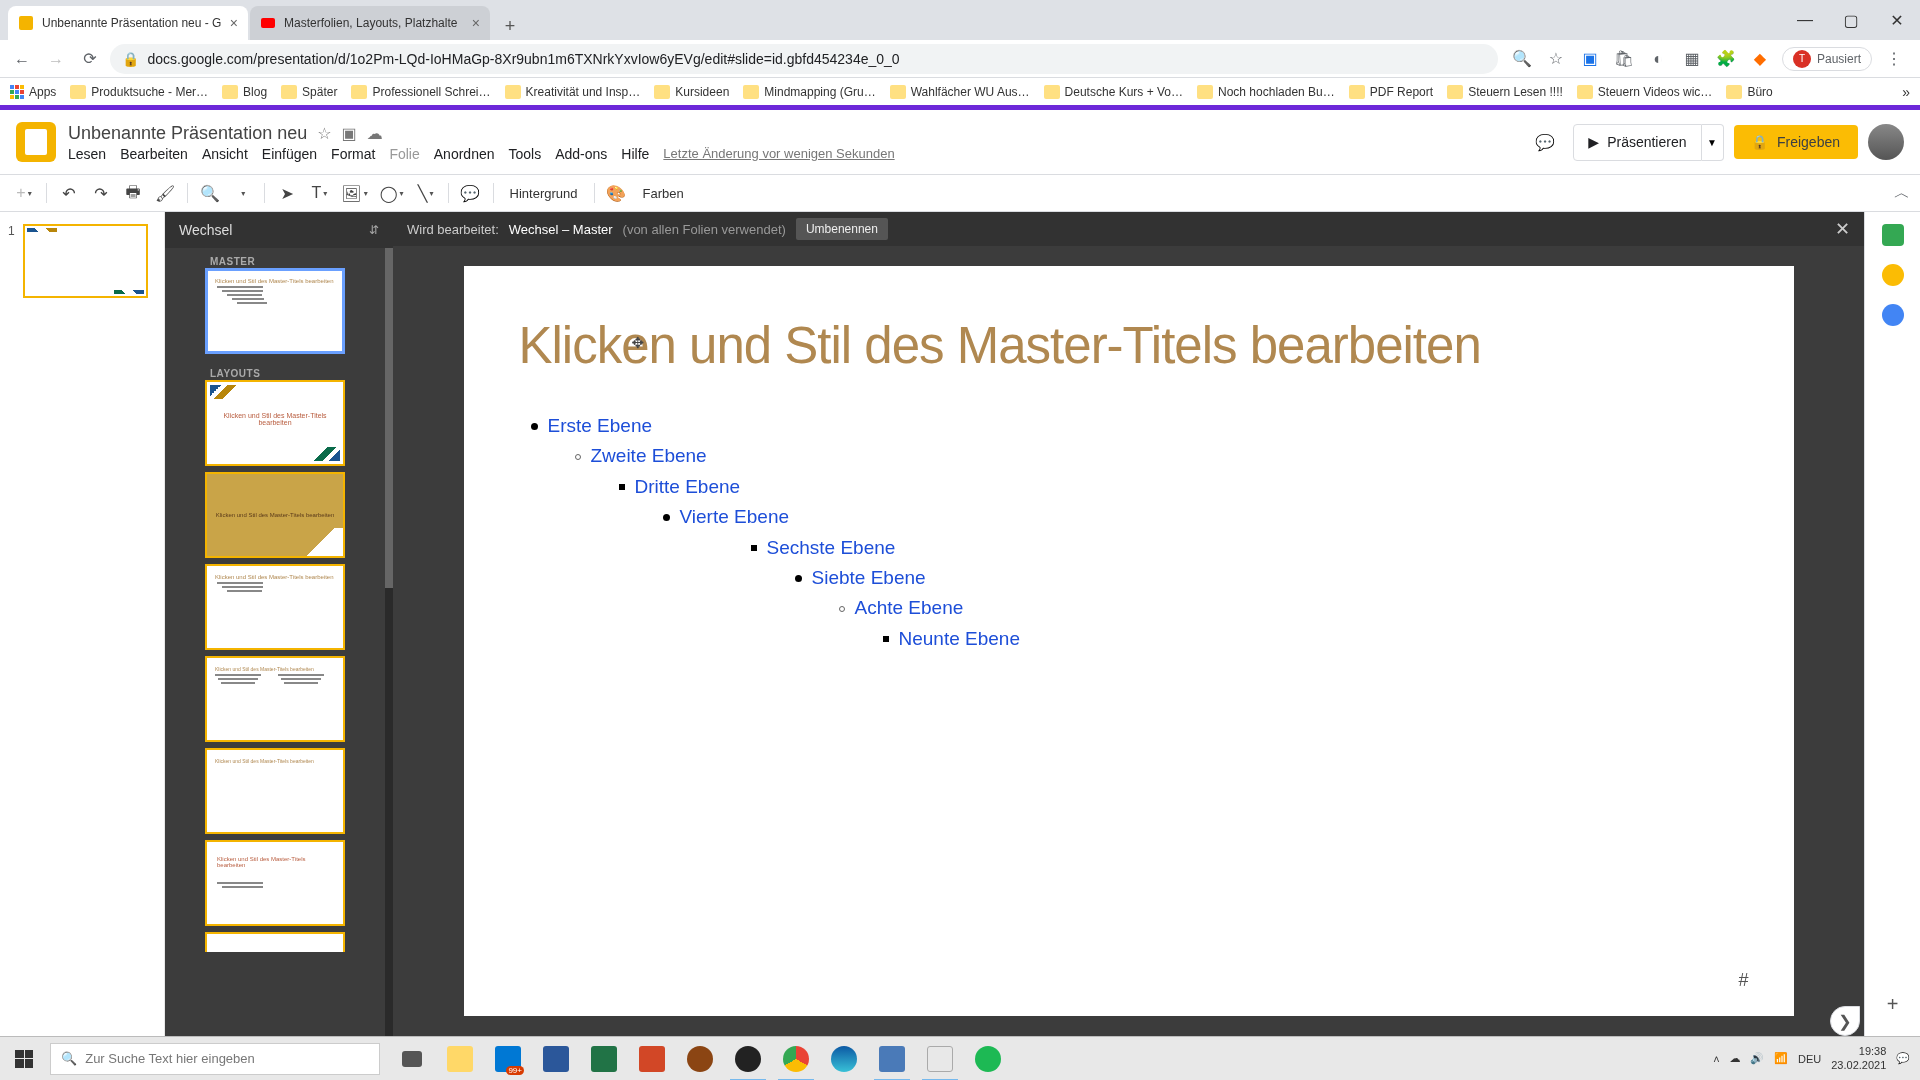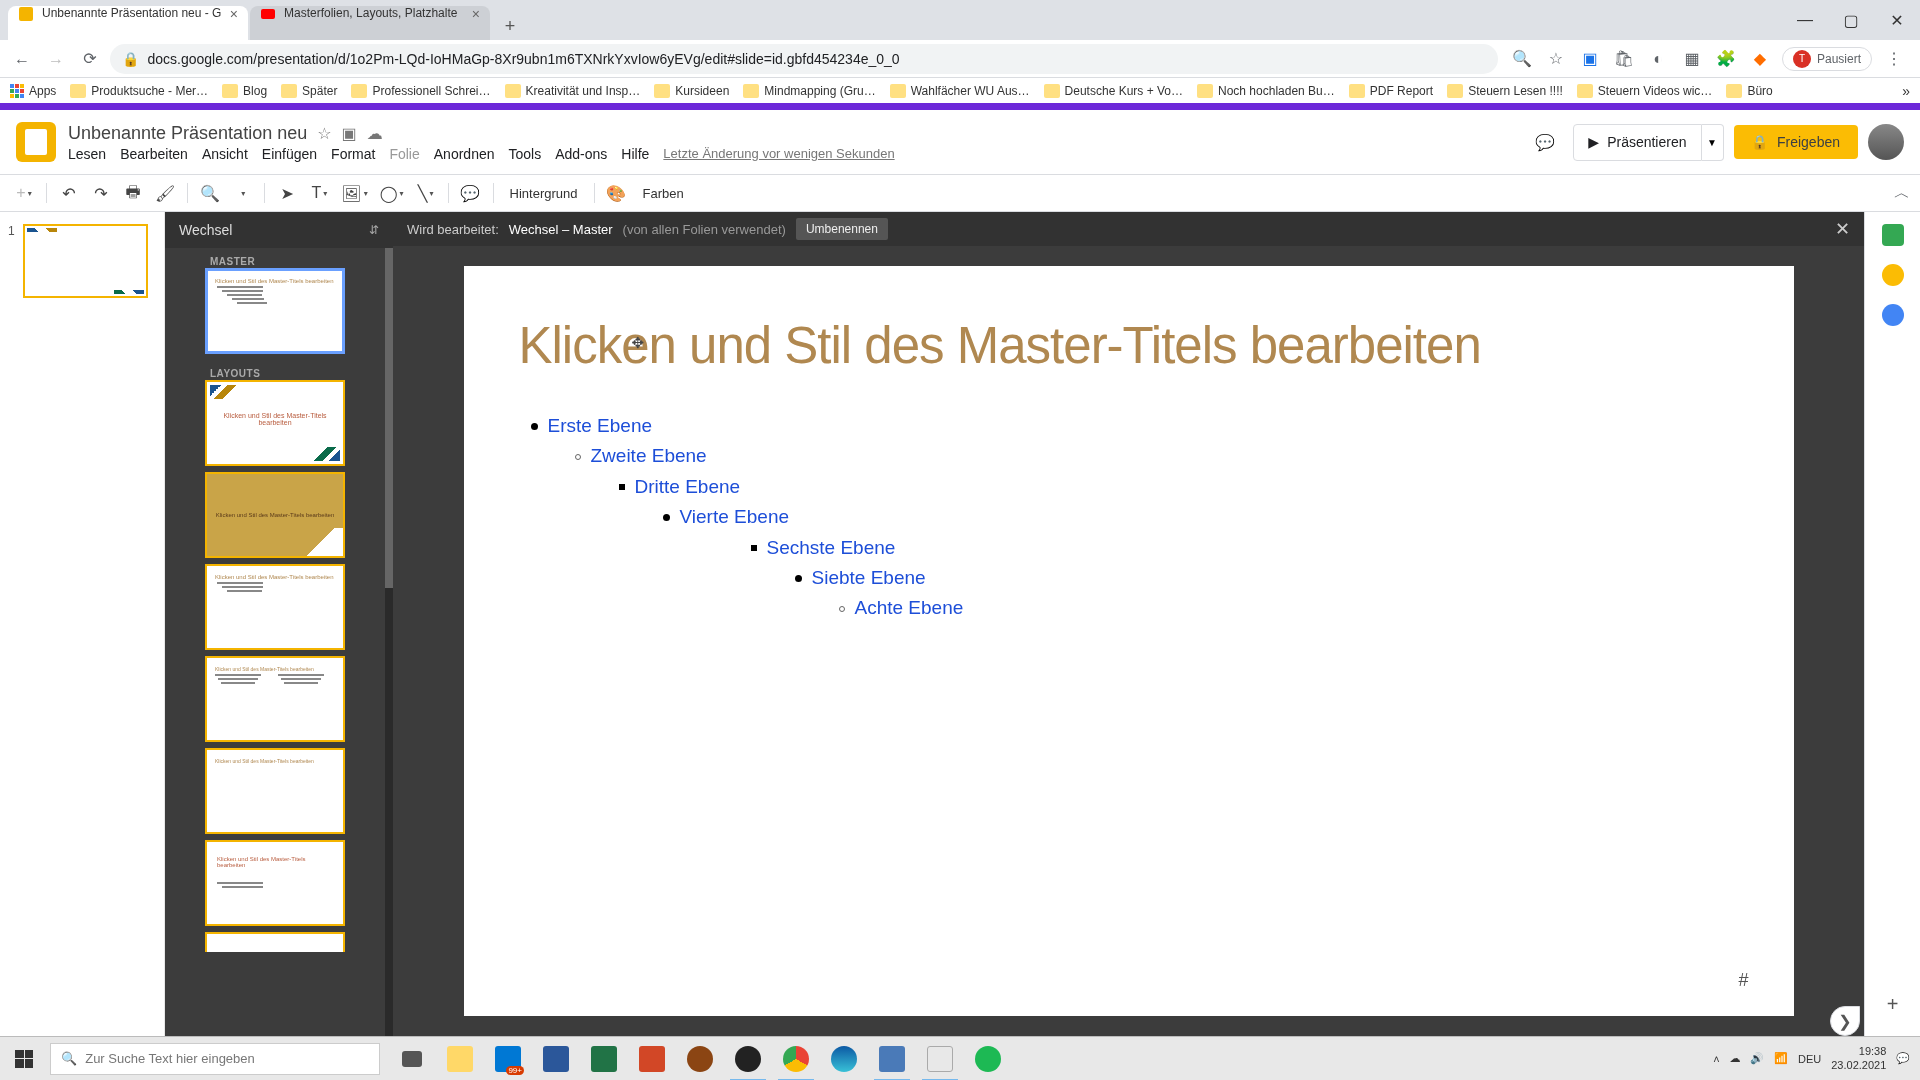--- a/index.html
+++ b/index.html
@@ -1,39 +1,39 @@
 <!DOCTYPE html>
 <html><head>
 <meta charset="utf-8">
 <style>
 * { margin: 0; padding: 0; box-sizing: border-box; font-family: Arial, sans-serif; }
 body { background: #fff; overflow: hidden; width: 1920px; height: 1080px; }
 
 
 .browser-tabs { height: 40px; background: #dee1e6; display: flex; align-items: flex-end; padding-left: 8px; }
-.tab { background: #fff; height: 34px; min-width: 240px; border-radius: 8px 8px 0 0; display: flex; align-items: flex-start; padding: 0 10px; font-size: 12px; color: #333; margin-right: 2px; }
+.tab { background: #fff; height: 34px; min-width: 240px; border-radius: 8px 8px 0 0; display: flex; align-items: center; padding: 0 10px; font-size: 12px; color: #333; margin-right: 2px; }
 .tab.inactive { background: #cdd0d5; }
 .tab-favicon { width: 16px; height: 16px; margin-right: 8px; display:flex; align-items:center; justify-content:center; }
 .tab-close { margin-left: auto; color: #666; font-size: 14px; cursor: pointer; }
 .tab-title { white-space: nowrap; overflow: hidden; text-overflow: ellipsis; flex: 1; }
 .new-tab { width: 28px; height: 28px; display:flex; align-items:center; justify-content:center; color:#555; font-size:18px; cursor:pointer; margin-left:4px; }
 .window-controls { margin-left:auto; display:flex; height:40px; }
 .wc-btn { width:46px; display:flex; align-items:center; justify-content:center; color:#333; cursor:pointer; }
 
 .addr-bar { height: 38px; background:#fff; display:flex; align-items:center; padding: 0 8px; border-bottom:1px solid #dadce0; gap:6px; }
 .nav-btn { width:28px; height:28px; display:flex; align-items:center; justify-content:center; color:#5f6368; border-radius:50%; cursor:pointer; }
 .nav-btn.disabled { color:#bdbdbd; }
 .url-field { flex:1; height:30px; background:#f1f3f4; border-radius:15px; display:flex; align-items:center; padding:0 12px; font-size:14px; color:#202124; }
 .lock-icon { margin-right:8px; color:#5f6368; }
 .addr-icons { display:flex; gap:10px; align-items:center; padding:0 6px; }
 .addr-icon { width:24px; height:24px; display:flex; align-items:center; justify-content:center; color:#5f6368; cursor:pointer; font-size:16px; }
 .paused-pill { display:flex; align-items:center; gap:6px; padding:2px 10px; border:1px solid #dadce0; border-radius:14px; font-size:12px; color:#5f6368; }
 .avatar-s { width:18px; height:18px; border-radius:50%; background:#d93025; color:#fff; font-size:10px; display:flex; align-items:center; justify-content:center; }
 
-.bookmarks { height:32px; background:#fff; border-bottom:7px solid #6d28d9; display:flex; align-items:center; padding:0 10px; gap:14px; font-size:12px; color:#333; }
+.bookmarks { height:32px; background:#fff; border-bottom:5px solid #6d28d9; display:flex; align-items:center; padding:0 10px; gap:14px; font-size:12px; color:#333; }
 .bm-item { display:flex; align-items:center; gap:5px; cursor:pointer; white-space:nowrap; }
 .bm-folder { width:16px; height:14px; background:#ffe082; border-radius:2px; }
 .bm-more { margin-left:auto; font-size:14px; color:#333; cursor:pointer; }
 
 
 .app-header { height:64px; display:flex; align-items:center; padding:0 16px; }
 .slides-logo { width:40px; height:40px; background:#f4b400; border-radius:6px; display:flex; align-items:center; justify-content:center; margin-right:12px; }
 .slides-logo-inner { width:22px; height:26px; background:#fff; border-radius:2px; }
 .title-block { flex:1; }
 .doc-title-row { display:flex; align-items:center; gap:10px; }
@@ -436,20 +436,24 @@
               <span>Sechste Ebene</span>
             </div>
           <div class="lvl" style="margin-left:276px;">
               <span class="bullet b-disc"></span>
               <span>Siebte Ebene</span>
             </div>
           <div class="lvl" style="margin-left:320px;">
               <span class="bullet b-circ"></span>
               <span>Achte Ebene</span>
             </div>
+          <div class="lvl" style="margin-left:364px;">
+              <span class="bullet b-sq"></span>
+              <span>Neunte Ebene</span>
+            </div>
         </div>
         <div class="slide-pagenum">#</div>
       </div>
     </div>
   </div>
 
   <div class="side-rail">
     <div class="rail-icon" style="background:#34a853;"></div>
     <div class="rail-icon" style="background:#fbbc04;border-radius:50%;"></div>
     <div class="rail-icon" style="background:#4285f4;border-radius:50%;"></div>

